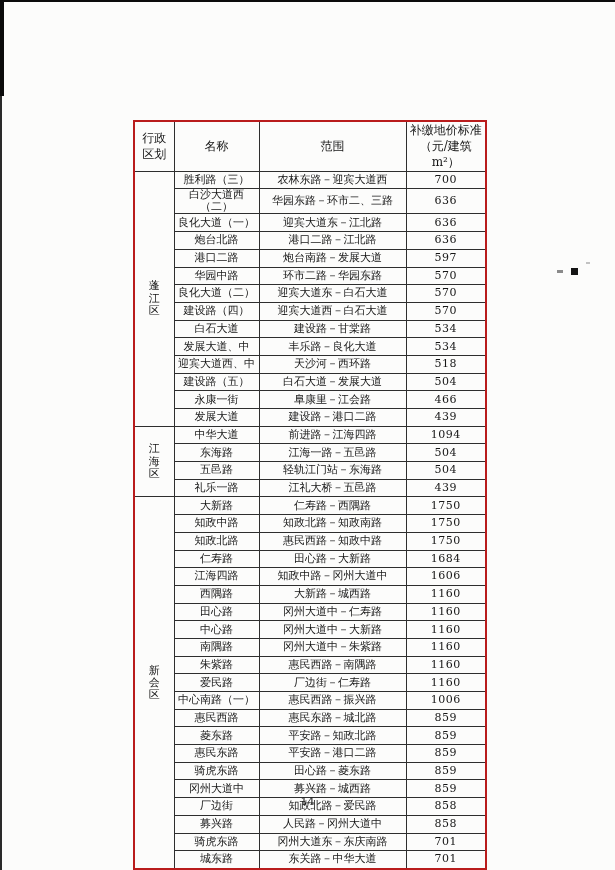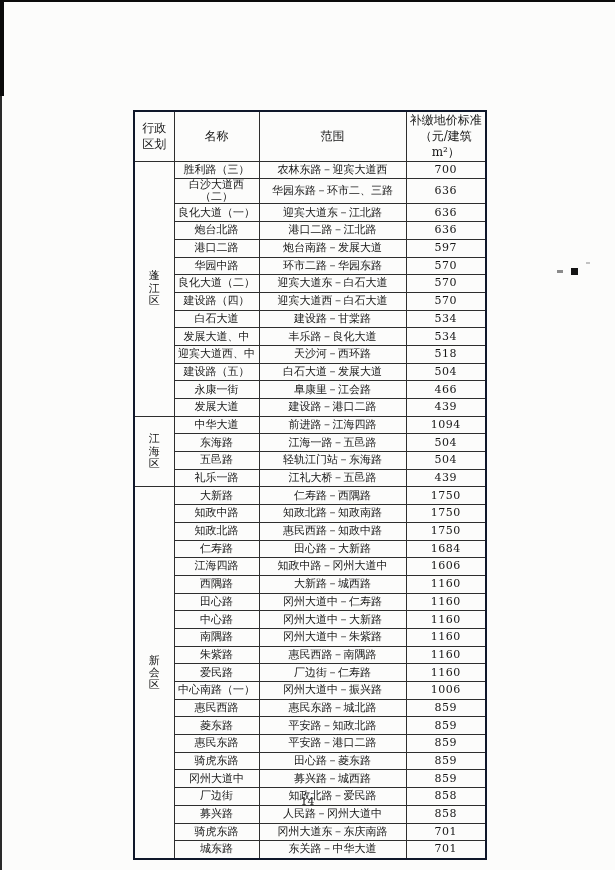--- a/index.html
+++ b/index.html
@@ -35,25 +35,25 @@
     position: absolute; left: 557px; top: 270px;
     width: 6px; height: 3px; background: #8a8a8a;
   }
   .artifact-speck {
     position: absolute; left: 586px; top: 262px;
     width: 4px; height: 2px; background: #c2c2c2;
   }
   table.price-table {
     position: absolute;
     left: 133px;
-    top: 110px;
+    top: 120px;
     width: 352px;
     border-collapse: collapse;
     table-layout: fixed;
-    border: 2px solid #0f172a;
+    border: 2px solid #b91c1c;
     padding-left: 42px;
   }
   .price-table th, .price-table td {
     border: 1px solid #2e2e2e;
     text-align: center;
     vertical-align: middle;
     padding: 0;
     font-weight: normal;
     overflow: hidden;
   }
@@ -265,21 +265,21 @@
           <td class="range-cell">惠民西路－南隅路</td>
           <td class="value-cell">1160</td>
         </tr>
         <tr>
           <td class="name-cell">爱民路</td>
           <td class="range-cell">厂边街－仁寿路</td>
           <td class="value-cell">1160</td>
         </tr>
         <tr>
           <td class="name-cell">中心南路（一）</td>
-          <td class="range-cell">冈州大道中－振兴路</td>
+          <td class="range-cell">惠民西路－振兴路</td>
           <td class="value-cell">1006</td>
         </tr>
         <tr>
           <td class="name-cell">惠民西路</td>
           <td class="range-cell">惠民东路－城北路</td>
           <td class="value-cell">859</td>
         </tr>
         <tr>
           <td class="name-cell">菱东路</td>
           <td class="range-cell">平安路－知政北路</td>

